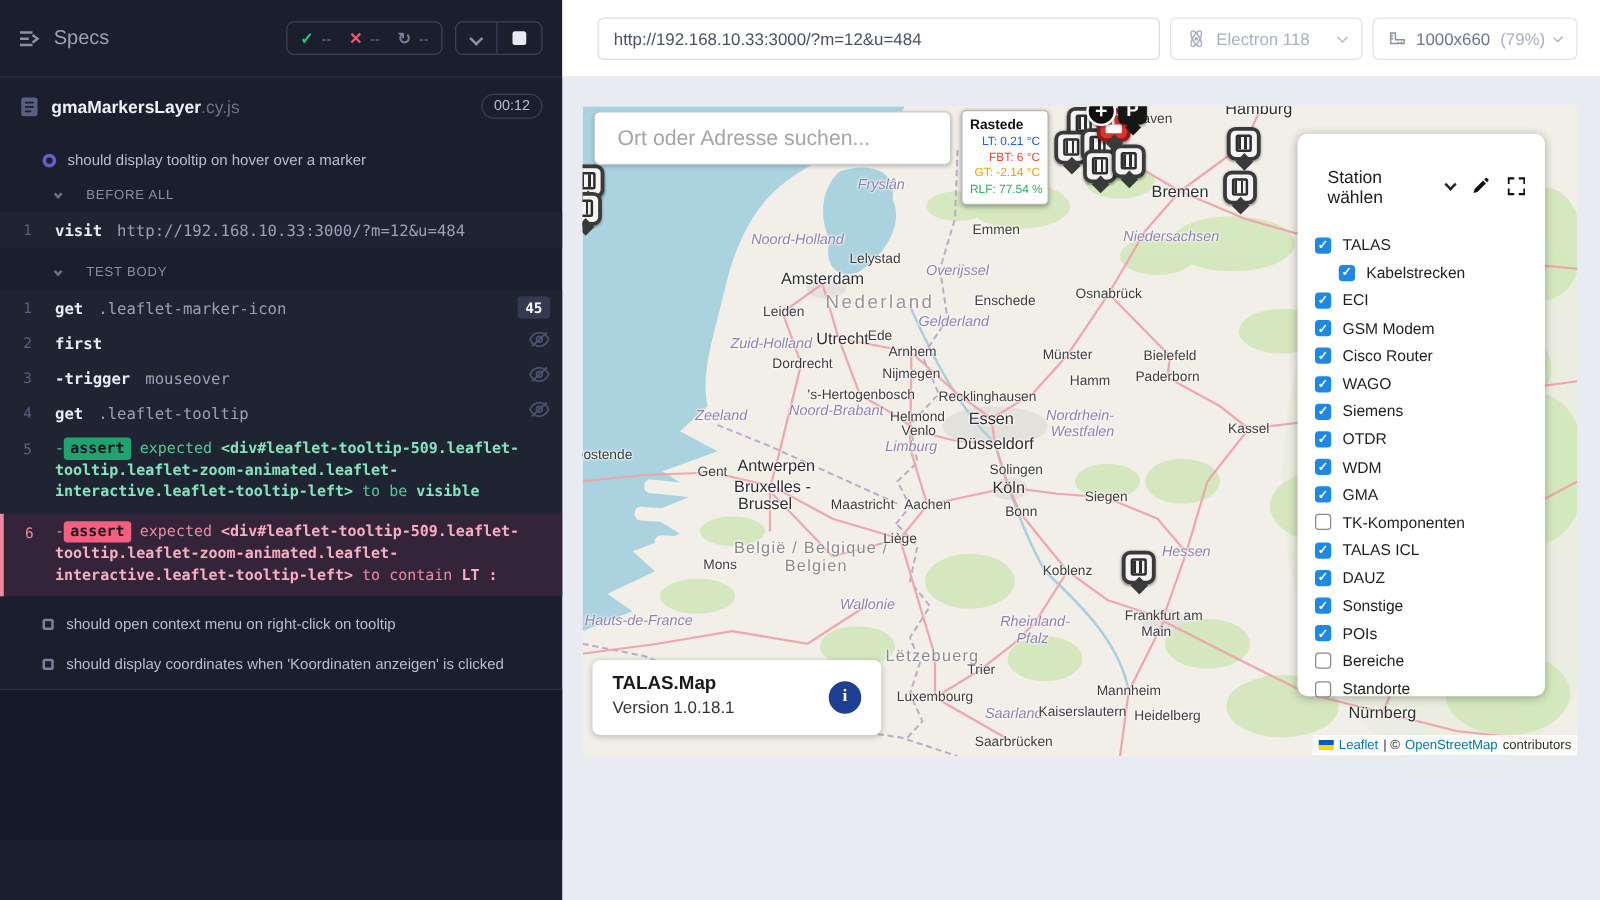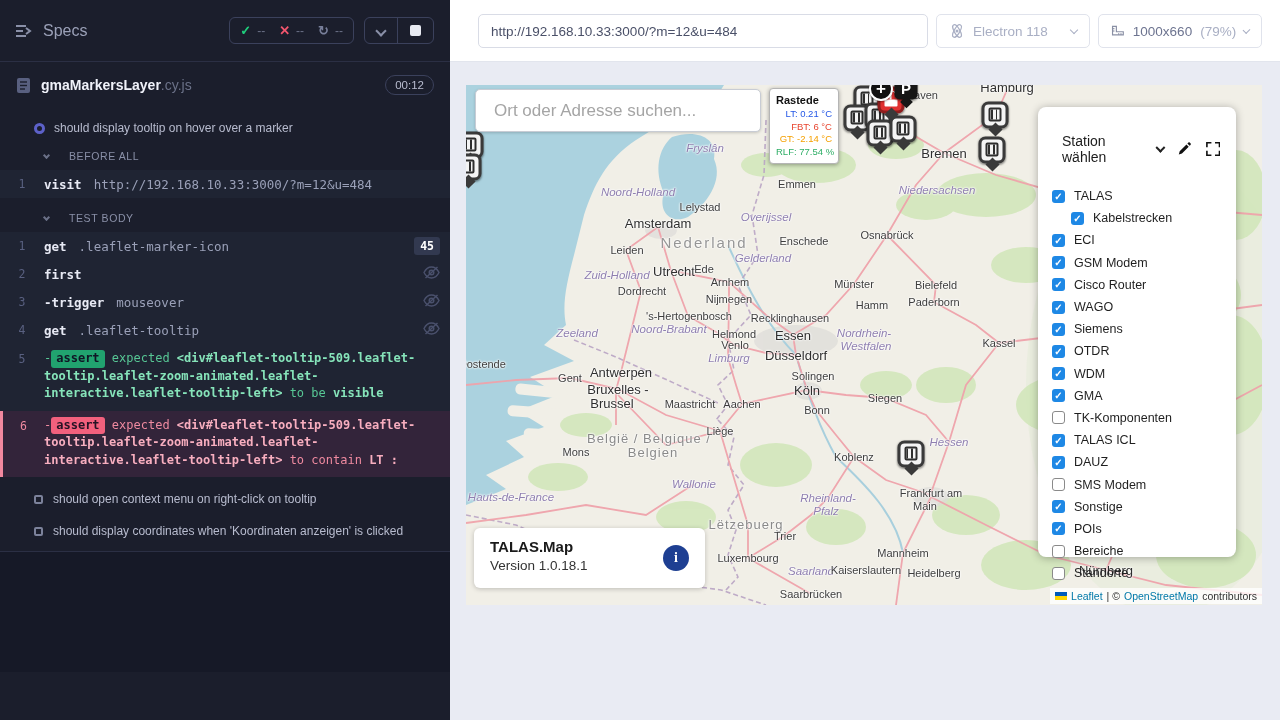--- a/index.html
+++ b/index.html
@@ -572,24 +572,20 @@
           </div>
           <div class="cb-row">
             <span class="cb cb-on">✓</span>
             <span class="cb-label">TALAS ICL</span>
           </div>
           <div class="cb-row">
             <span class="cb cb-on">✓</span>
             <span class="cb-label">DAUZ</span>
           </div>
           <div class="cb-row">
-            <span class="cb cb-off"></span>
-            <span class="cb-label">SMS Modem</span>
-          </div>
-          <div class="cb-row">
             <span class="cb cb-on">✓</span>
             <span class="cb-label">Sonstige</span>
           </div>
           <div class="cb-row">
             <span class="cb cb-on">✓</span>
             <span class="cb-label">POIs</span>
           </div>
           <div class="cb-row">
             <span class="cb cb-off"></span>
             <span class="cb-label">Bereiche</span>

